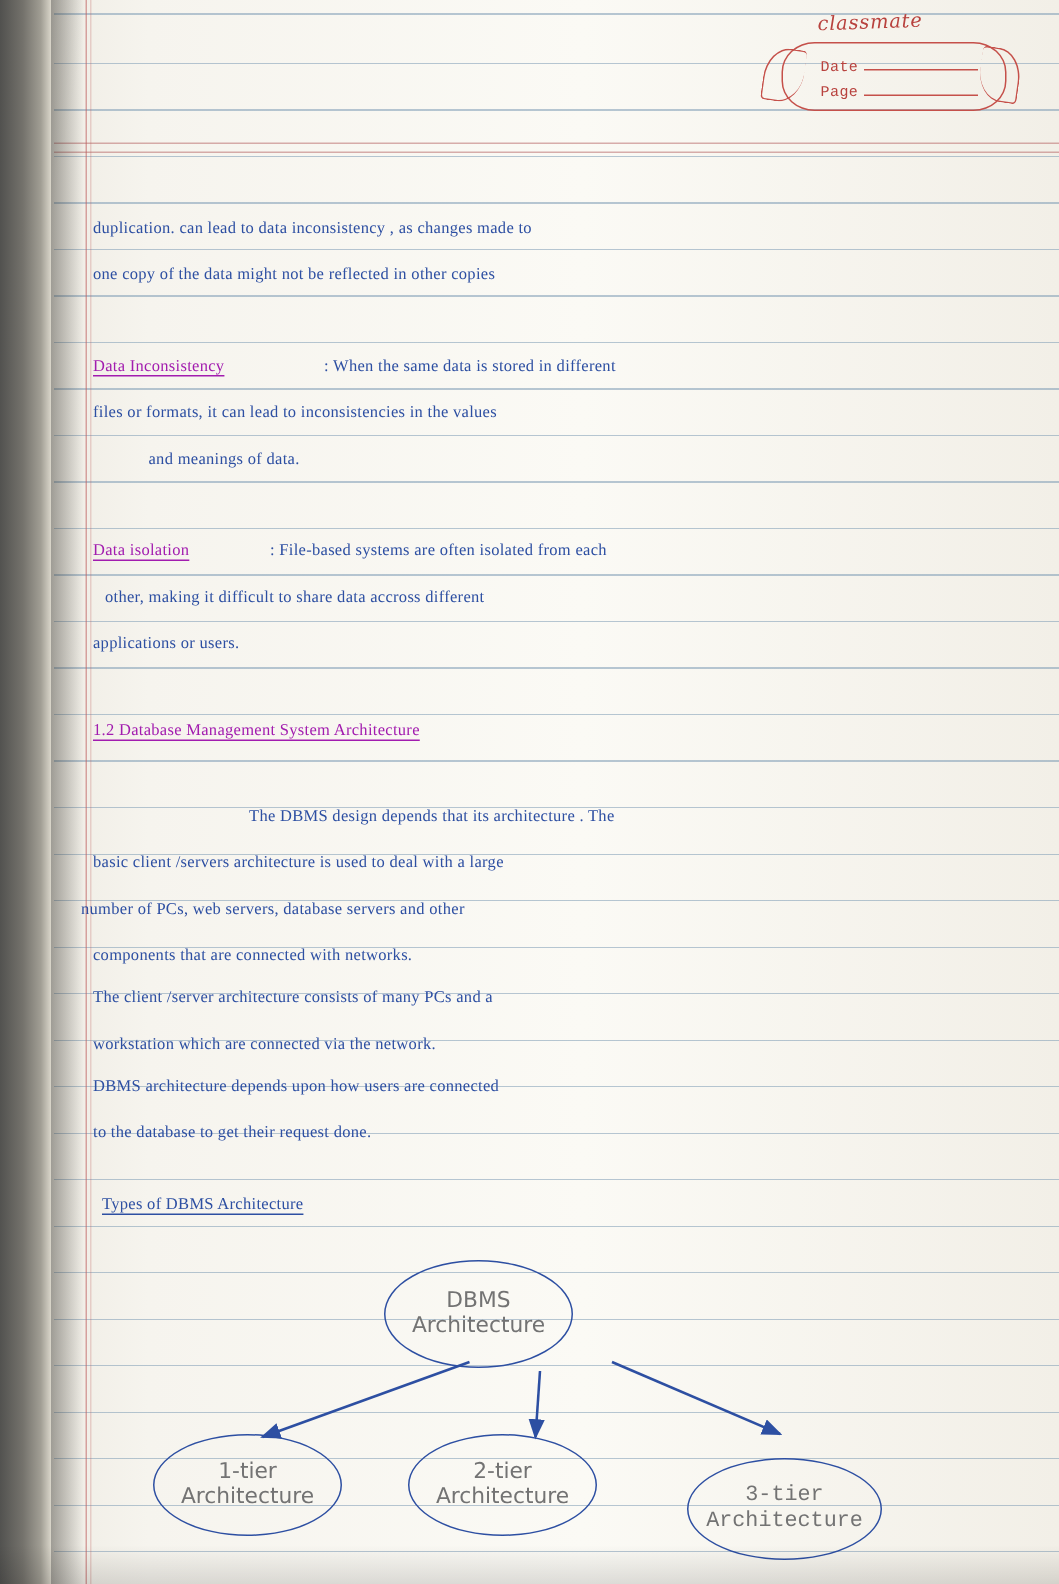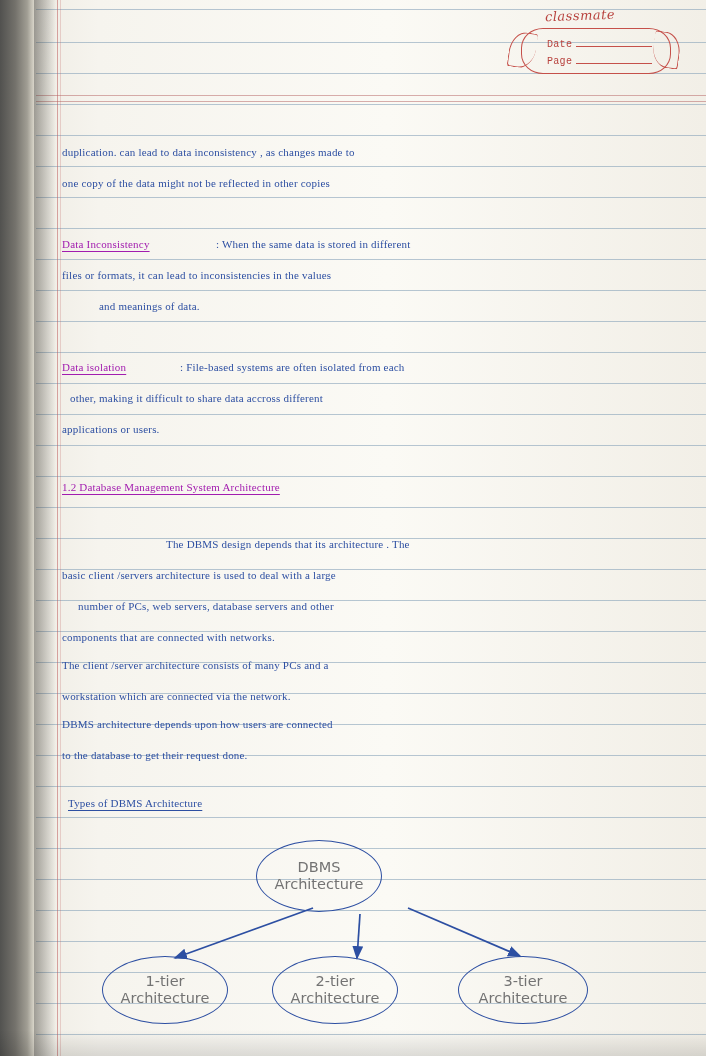--- a/index.html
+++ b/index.html
@@ -194,21 +194,21 @@
       <div class="hw" style="left: 216px; top: 238px;">: When the same data is stored in different</div>
       <div class="hw" style="left: 62px; top: 269px;">files or formats, it can lead to inconsistencies in the values</div>
       <div class="hw" style="left: 62px; top: 300px; padding-left: 37px;">and meanings of data.</div>
       <div class="hw red u" style="left: 62px; top: 361px;">Data isolation</div>
       <div class="hw" style="left: 180px; top: 361px;">: File-based systems are often isolated from each</div>
       <div class="hw" style="left: 70px; top: 392px;">other, making it difficult to share data accross different</div>
       <div class="hw" style="left: 62px; top: 423px;">applications or users.</div>
       <div class="hw red u" style="left: 62px; top: 481px;">1.2 Database Management System Architecture</div>
       <div class="hw" style="left: 166px; top: 538px;">The DBMS design depends that its architecture . The</div>
       <div class="hw" style="left: 62px; top: 569px;">basic client /servers architecture is used to deal with a large</div>
-      <div class="hw" style="left: 78px; top: 600px;">number of PCs, web servers, database servers and other</div>
+      <div class="hw" style="left: 54px; top: 600px;">number of PCs, web servers, database servers and other</div>
       <div class="hw" style="left: 62px; top: 631px;">components that are connected with networks.</div>
       <div class="hw" style="left: 62px; top: 659px;">The client /server architecture consists of many PCs and a</div>
       <div class="hw" style="left: 62px; top: 690px;">workstation which are connected via the network.</div>
       <div class="hw" style="left: 62px; top: 718px;">DBMS architecture depends upon how users are connected</div>
       <div class="hw" style="left: 62px; top: 749px;">to the database to get their request done.</div>
       <div class="hw u" style="left: 68px; top: 797px;">Types of DBMS Architecture</div>
     </div>
 
   <div class="diagram">
     <svg class="arrows" viewBox="0 0 640 220">
@@ -236,21 +236,21 @@
       </div>
     </div>
 
     <div class="node" style="left:212px; top:126px; width:124px; height:66px;">
       <div>
         <span>2-tier</span>
         <span>Architecture</span>
       </div>
     </div>
 
-    <div class="node" style="left:398px; top:126px; width:128px; height:66px;">
+    <div class="node" style="left:398px; top:142px; width:128px; height:66px;font-family:Liberation Mono, monospace;">
       <div>
         <span>3-tier</span>
         <span>Architecture</span>
       </div>
     </div>
   </div>
 
   <div class="bottom-fade"></div>
 </div>
 

